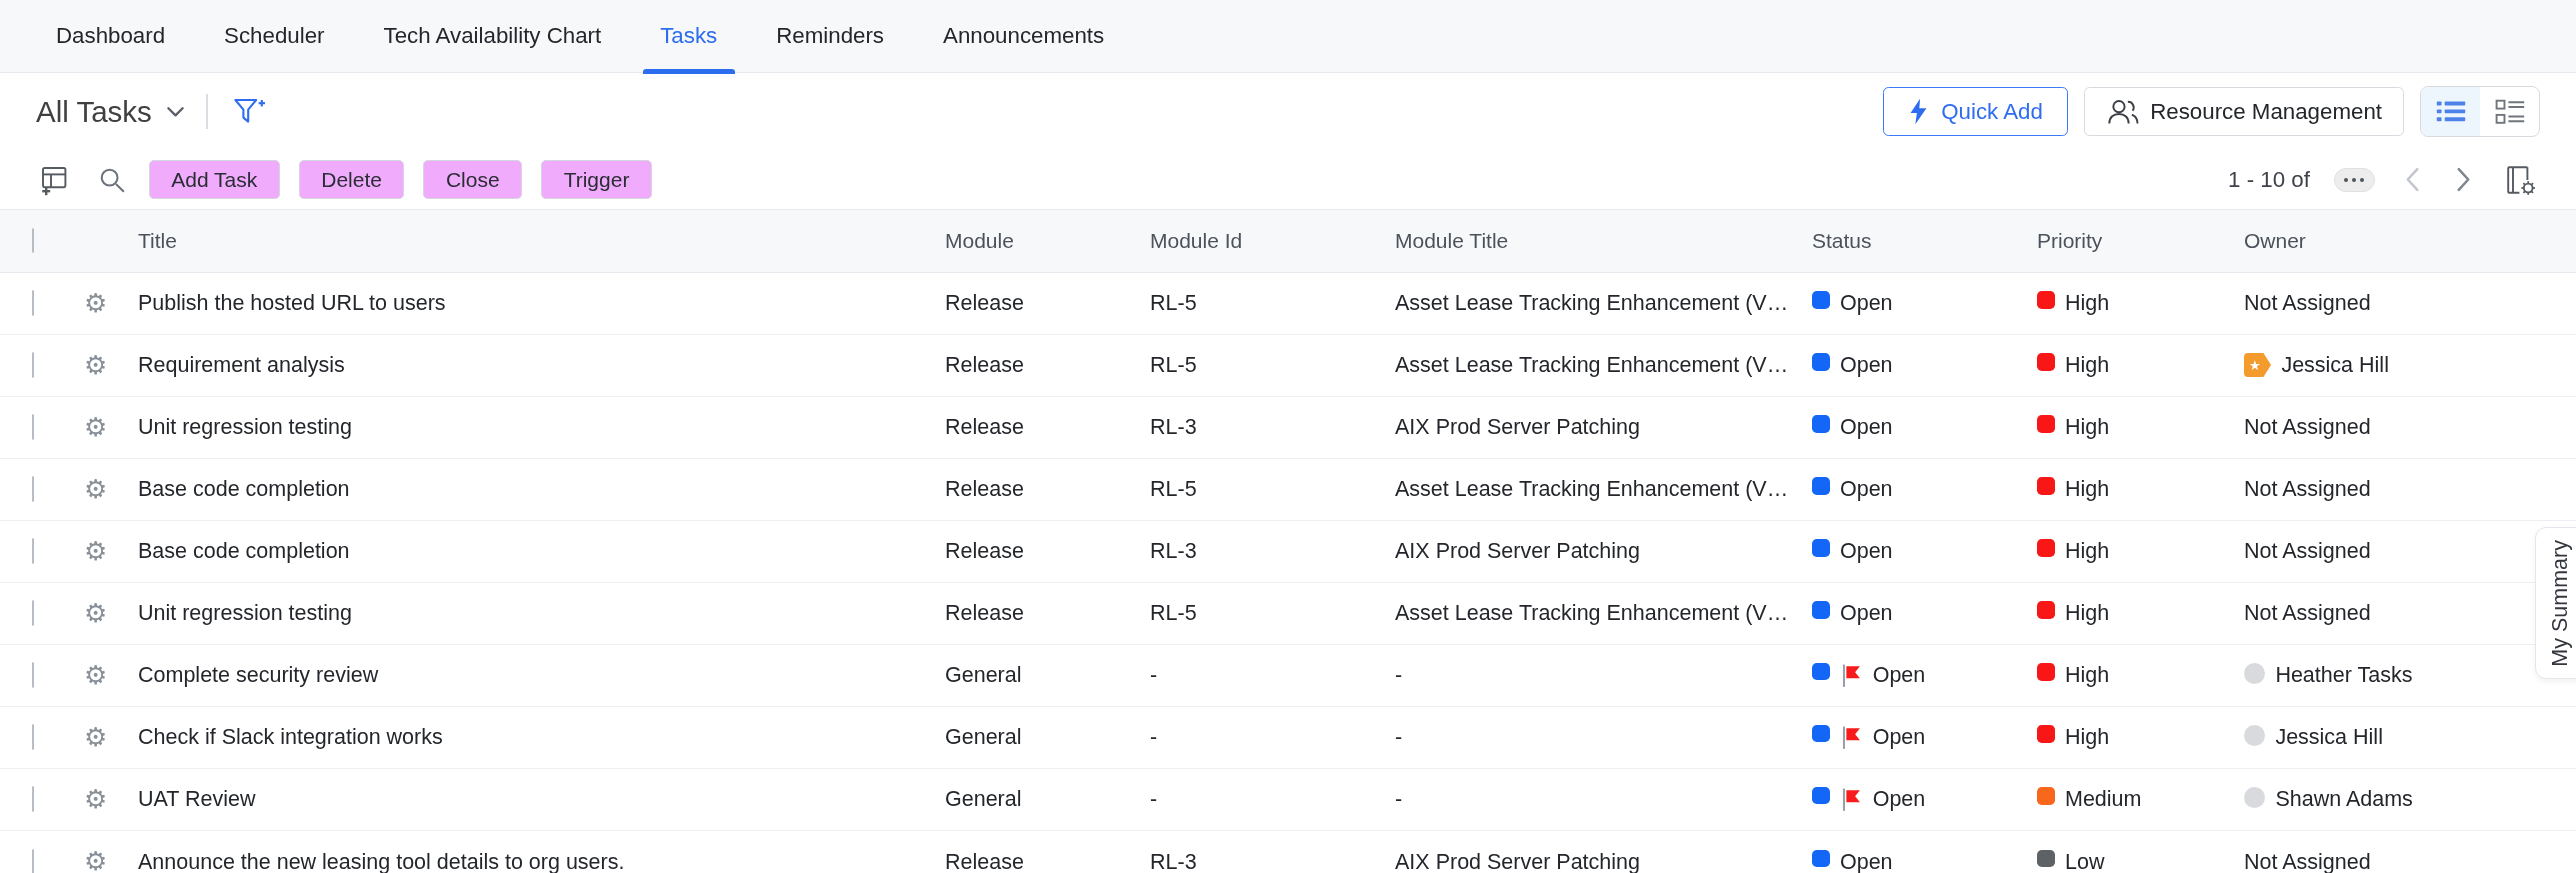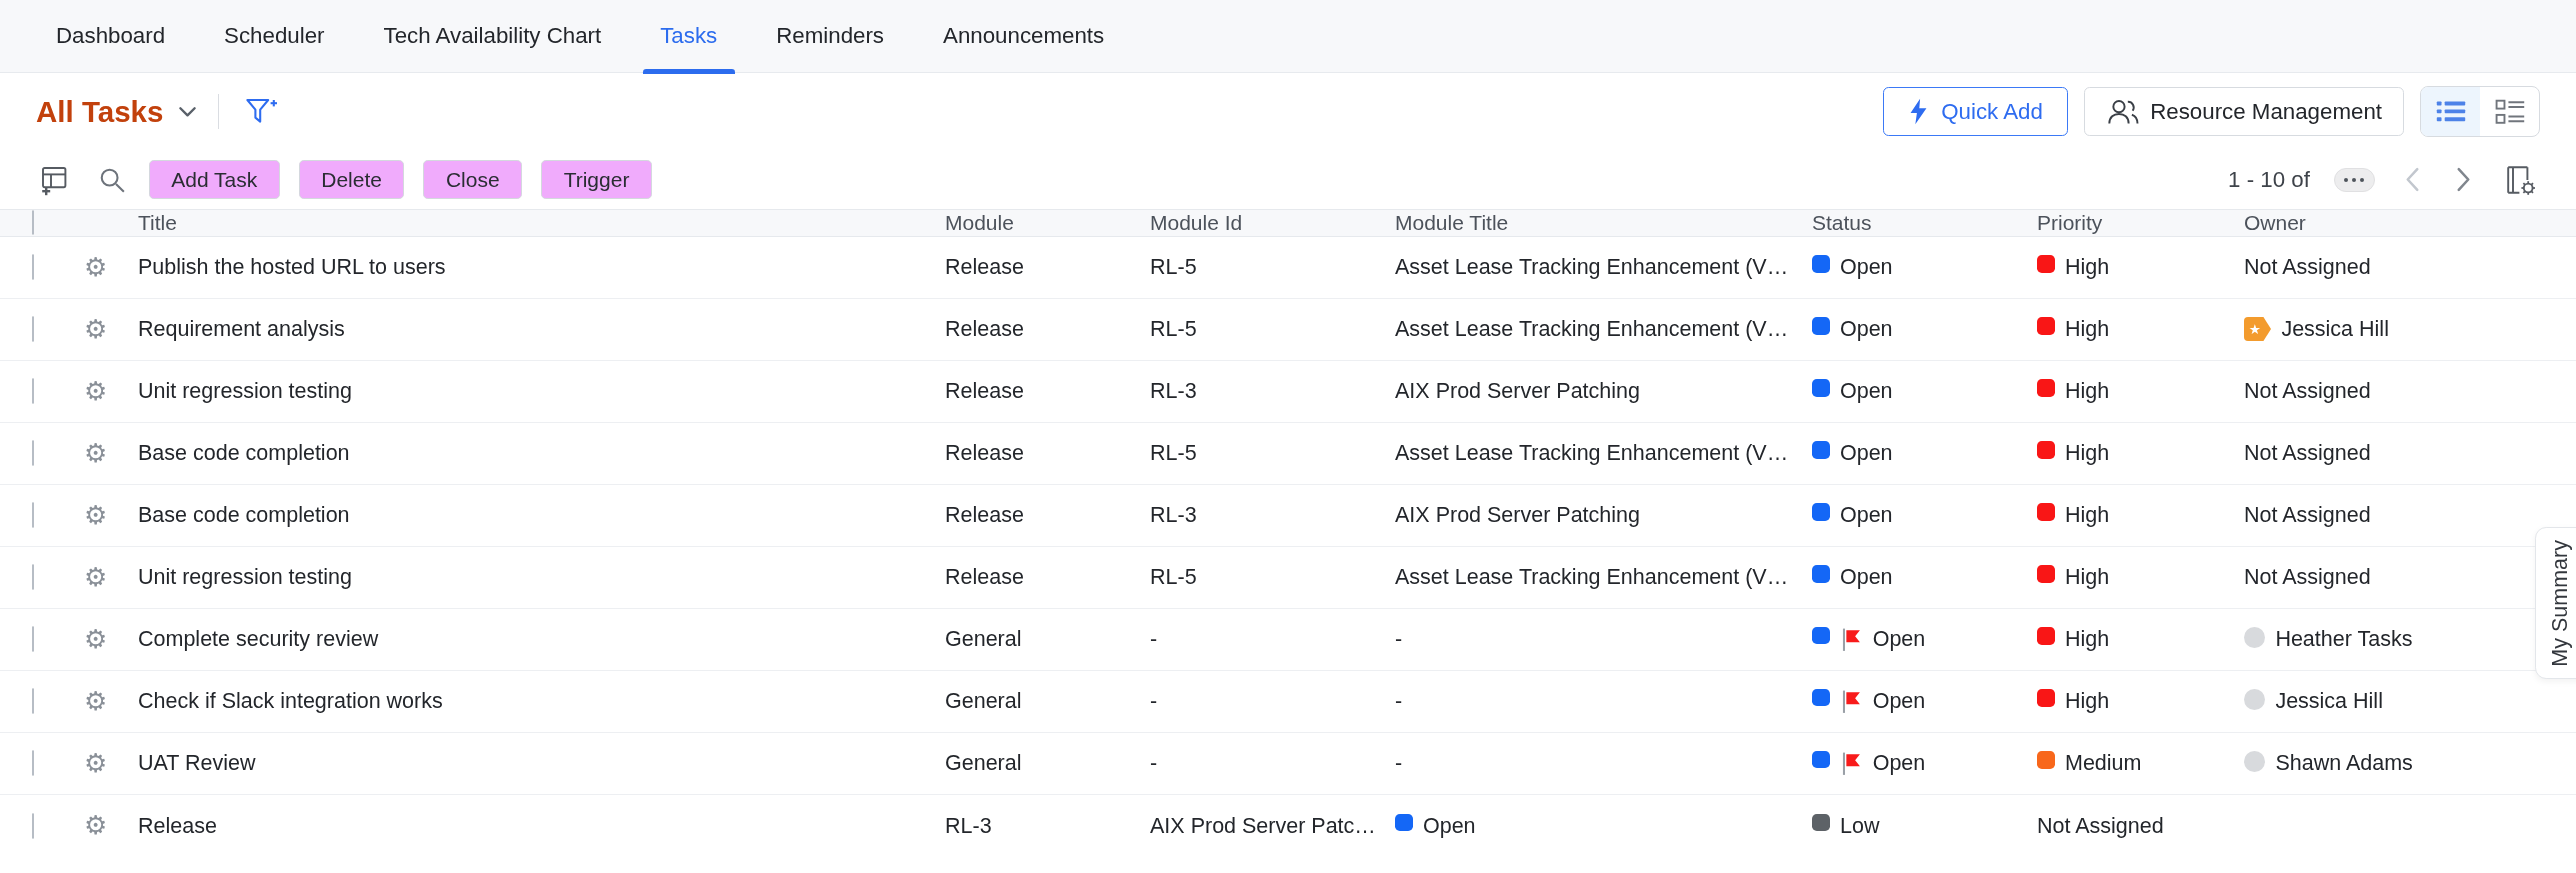--- a/index.html
+++ b/index.html
@@ -12,21 +12,21 @@
     display:flex; align-items:center; padding:0 56px; gap:59px; }
   .nav-item { font-size:22.3px; color:#23262b; height:73px; display:flex;
     align-items:center; position:relative; cursor:pointer; white-space:nowrap; }
   .nav-item.active { color:#2c6cee; }
   .nav-item.active::after { content:""; position:absolute; left:-17.6px; right:-17.6px;
     bottom:-1.6px; height:5.6px; background:#2c6cee; border-radius:3.2px 3.2px 0 0; }
 
   
   .section-header { height:77px; display:flex; align-items:center; padding:0 36px; }
   .view-switch { display:flex; align-items:center; gap:14.4px; cursor:pointer; }
-  .view-title { font-size:29.5px; font-weight:700; color:#c2410c; }
+  .view-title { font-size:29.5px; font-weight:400; color:#404040; }
   .hdr-divider { width:1.6px; height:35px; background:#dadde2; margin:0 21px; }
   .right-actions { margin-left:auto; display:flex; align-items:center; gap:16px; }
   .btn-quick { height:49px; padding:0 24px; border:1.6px solid #3b79f6; border-radius:5.6px;
     background:#fff; color:#2e6cf0; font-size:22.3px; display:flex; align-items:center;
     gap:12px; cursor:pointer; font-family:inherit; }
   .btn-resource { height:49px; padding:0 21px; border:1.6px solid #d7dbe0; border-radius:5.6px;
     background:#fff; color:#23262b; font-size:22.3px; display:flex; align-items:center;
     gap:10.4px; cursor:pointer; font-family:inherit; }
   .seg { display:flex; height:51px; border:1.6px solid #d7dbe0; border-radius:8px;
     overflow:hidden; background:#fff; }
@@ -41,21 +41,21 @@
   .pager { margin-left:auto; display:flex; align-items:center; gap:24px; }
   .pager-label { font-size:22.3px; color:#3e434a; }
   .pager-more { width:41px; height:24px; border-radius:12.8px; background:#ededee;
     border:0.8px solid #e0e0e2; display:flex; align-items:center; justify-content:center;
     gap:4px; cursor:pointer; }
   .pager-more i { width:4px; height:4px; border-radius:50%; background:#4e545b; }
 
   
   .grid-row { display:grid; grid-template-columns:52px 54px 807px 205px 245px 417px 225px 207px 1fr;
     align-items:center; padding-left:32px; }
-  .thead { height:28px; background:#f7f8fa; border-top:0.8px solid #e6e9ed;
+  .thead { height:64px; background:#f7f8fa; border-top:0.8px solid #e6e9ed;
     border-bottom:0.8px solid #e6e9ed; font-size:21px; color:#4c525b; }
   .trow { height:62px; border-bottom:0.8px solid #edeff2; font-size:21.5px; color:#23262b; }
   .trow:last-child { border-bottom:none; }
   .checkbox { width:22.3px; height:22.3px; border:1.6px solid #b7bdc5; border-radius:5.6px;
     background:#fff; cursor:pointer; }
   .gear { font-size:26px; color:#8a9098; cursor:pointer; line-height:1; }
   .cell { white-space:nowrap; overflow:hidden; text-overflow:ellipsis; padding-right:19px; }
   .badge-cell { display:flex; align-items:flex-start; gap:10.4px; }
   .dot { width:17.6px; height:17.6px; border-radius:4.8px; flex:0 0 auto; }
   .avatar-circle { width:21px; height:21px; border-radius:50%; background:#d8dadd; flex:0 0 auto; }
@@ -432,20 +432,21 @@
       </div>
       <div class="badge-cell">
 
         <span class="avatar-circle"></span>
         <span>Shawn Adams</span>
       </div>
     </div>
       <div class="grid-row trow">
       <div><span class="checkbox"></span></div>
       <div><span class="gear">⚙︎</span></div>
+      <div class="cell">Announce the new leasing tool details to org users.</div>
       <div class="cell">Release</div>
       <div class="cell">RL-3</div>
       <div class="cell">AIX Prod Server Patching</div>
       <div class="badge-cell">
         <span class="dot" style="background: rgb(20, 103, 246);"></span>
 
         <span>Open</span>
       </div>
       <div class="badge-cell">
         <span class="dot" style="background: rgb(93, 98, 103);"></span>

